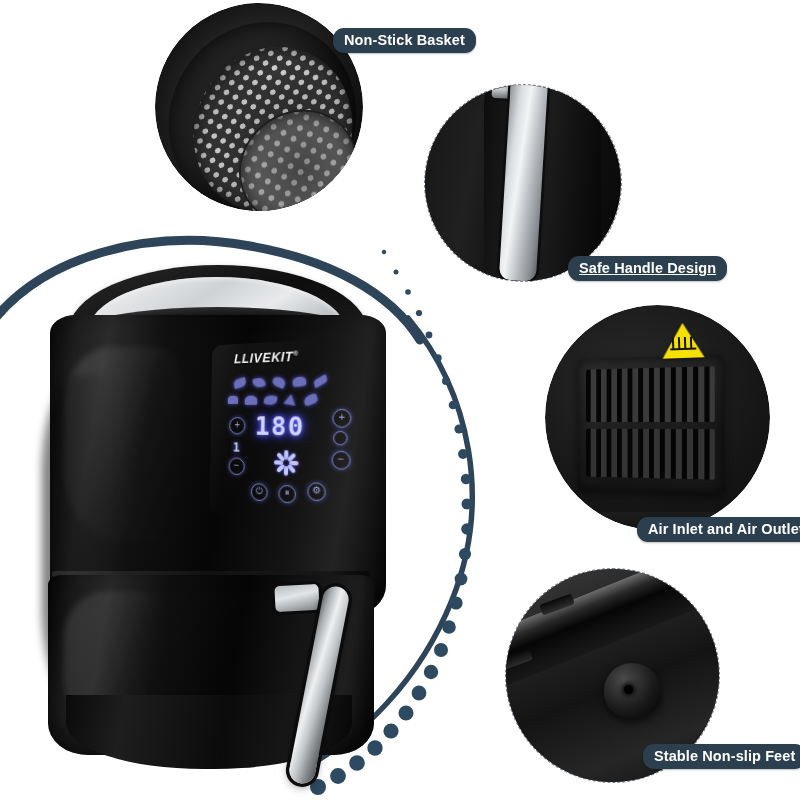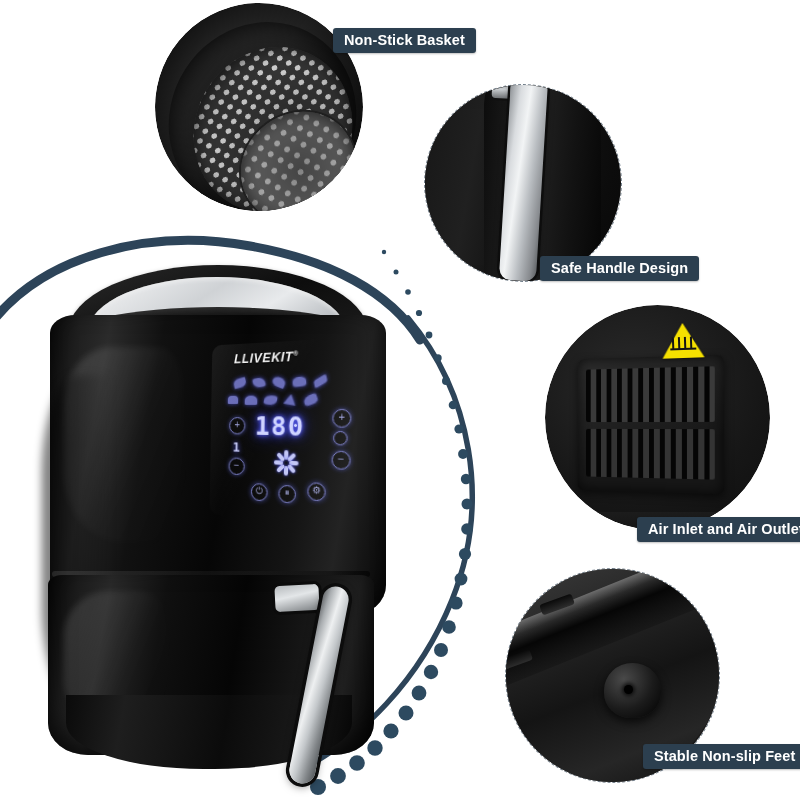--- a/index.html
+++ b/index.html
@@ -20,21 +20,21 @@
 
   
   .pill {
     position: absolute;
     background: #2c3f4f;
     color: #ffffff;
     font-size: 14.5px;
     font-weight: 600;
     letter-spacing: .1px;
     padding: 3px 11px 4px 11px;
-    border-radius: 3px;
+    border-radius: 11px;
     white-space: nowrap;
     line-height: 1.25;
     box-shadow: 0 1px 2px rgba(0,0,0,.25);
     z-index: 40;
   }
 
   
   .callout {
     position: absolute;
     border-radius: 50%;
@@ -573,21 +573,21 @@
 
   <div class="callout dashed" style="left:424px; top:84px; width:198px; height:198px;">
     <div class="clip">
       <div class="hd-bg"></div>
       <div class="hd-body"></div>
       <div class="hd-shoulder"></div>
       <div class="hd-topchip"></div>
       <div class="hd-bar"></div>
     </div>
   </div>
-  <div class="pill" style="left:540px; top:256px;">Safe Handle Design</div>
+  <div class="pill" style="left:568px; top:256px;text-decoration:underline;">Safe Handle Design</div>
 
   <div class="callout" style="left:545px; top:305px; width:225px; height:225px;">
     <div class="clip">
       <div class="av-bg"></div>
       <div class="av-panel">
         <div class="av-grill"></div>
         <div class="av-grill2"></div>
       </div>
       <div class="av-base"></div>
       <div class="warn-tri"></div>

